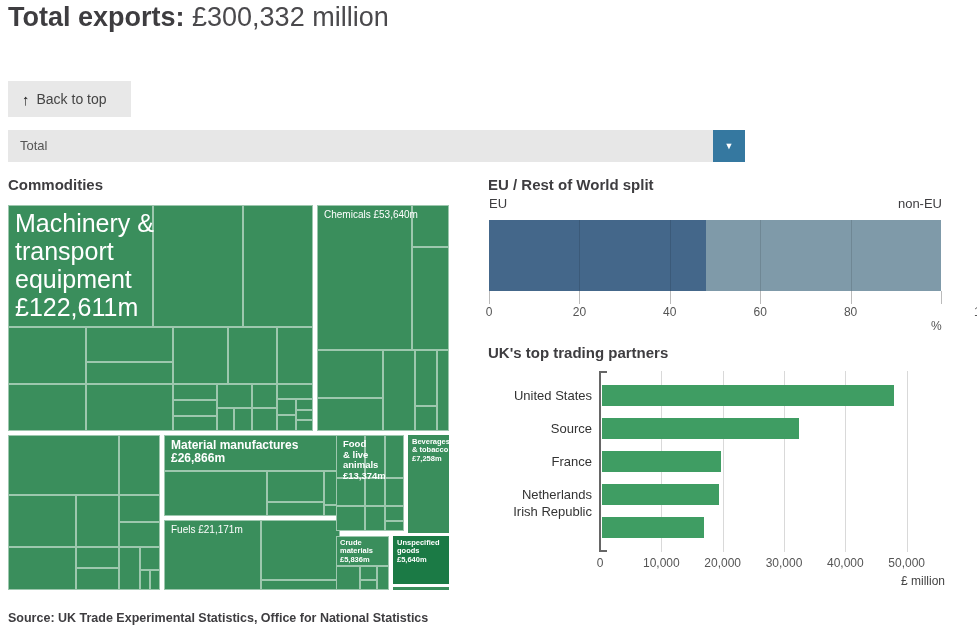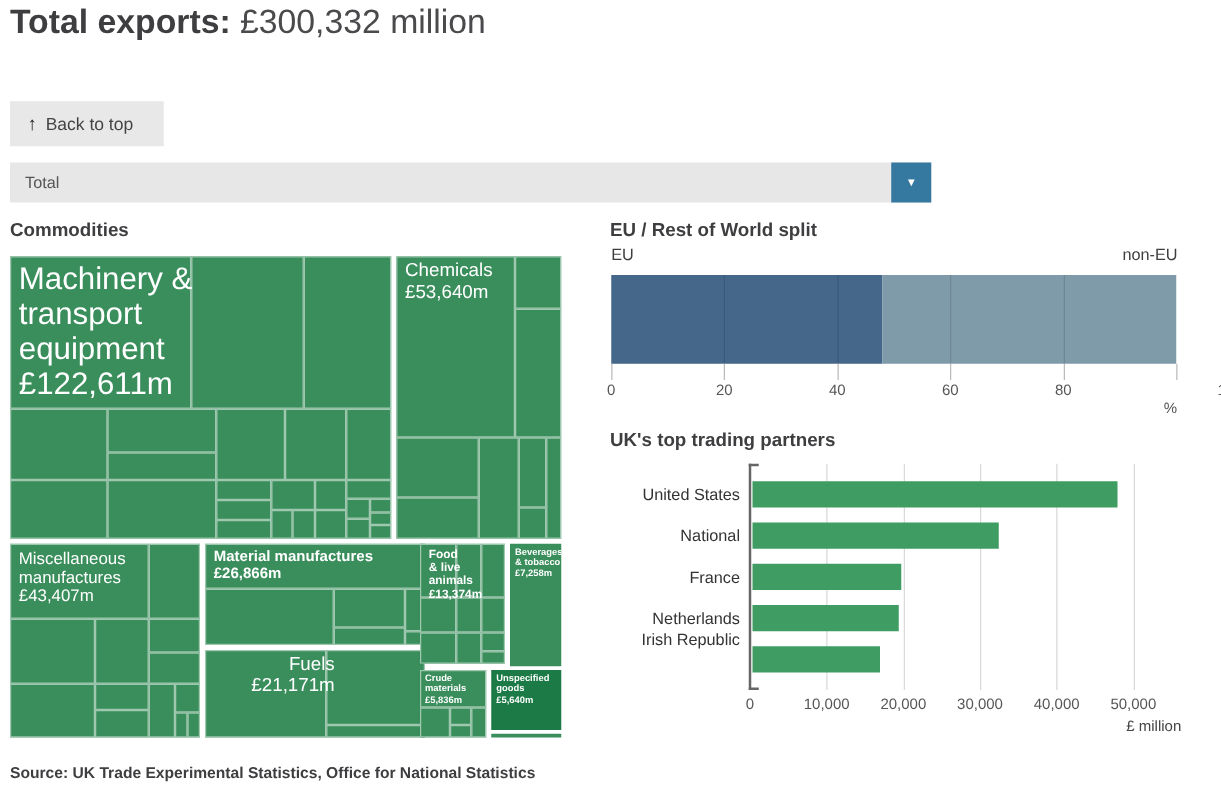--- a/index.html
+++ b/index.html
@@ -39,21 +39,21 @@
   .head-commodities{left:8px;top:176px;}
   .head-eu{left:488px;top:176px;}
   .head-partners{left:488px;top:344px;}
 
   
   .treemap{left:8px;top:205px;width:441px;height:385px;}
   .tm-region{position:absolute;overflow:hidden;box-sizing:border-box;}
   .tm-sub{position:absolute;border:1px solid rgba(255,255,255,.5);box-sizing:border-box;}
   .tm-label{position:absolute;left:0;top:0;color:#fff;padding:4px 7px;line-height:1.12;z-index:2;}
   .fs-xl{font-size:25px;}
-  .fs-lg{font-size:15px;}
+  .fs-lg{font-size:10px;}
   .fs-md{font-size:13.5px;}
   .fs-bold-md{font-size:12px;font-weight:bold;}
   .fs-sm{font-size:9.5px;font-weight:bold;}
   .fs-xs{font-size:7.5px;font-weight:bold;padding:3px 4px;}
 
   
   .eu-block{left:488px;top:196px;width:456px;height:140px;}
   .eu-lab{position:absolute;top:0;font-size:13px;color:#3e3d40;}
   .eu-bar{position:absolute;left:1px;top:24px;width:452px;height:71px;font-size:0;}
   .eu-seg{display:inline-block;height:71px;vertical-align:top;}
@@ -143,21 +143,20 @@
       <div class="tm-sub" style="left: 45%; top: 39%; width: 28%; height: 33%;"></div>
       <div class="tm-sub" style="left: 73%; top: 39%; width: 27%; height: 17%;"></div>
       <div class="tm-sub" style="left: 73%; top: 56%; width: 27%; height: 16%;"></div>
       <div class="tm-sub" style="left: 0%; top: 72%; width: 45%; height: 28%;"></div>
       <div class="tm-sub" style="left: 45%; top: 72%; width: 28%; height: 14%;"></div>
       <div class="tm-sub" style="left: 45%; top: 86%; width: 28%; height: 14%;"></div>
       <div class="tm-sub" style="left: 73%; top: 72%; width: 14%; height: 28%;"></div>
       <div class="tm-sub" style="left: 87%; top: 72%; width: 13%; height: 15%;"></div>
       <div class="tm-sub" style="left: 87%; top: 87%; width: 6.5%; height: 13%;"></div>
       <div class="tm-sub" style="left: 93.5%; top: 87%; width: 6.5%; height: 13%;"></div>
-      <div class="tm-label fs-md" style="max-width: 110.96px;">Miscellaneous manufactures £43,407m</div>
     </div>
     <div class="tm-region" style="left: 156px; top: 230px; width: 176px; height: 81px; background: rgb(58, 142, 92);">
       <div class="tm-sub" style="left: 0%; top: 0%; width: 100%; height: 44%;"></div>
       <div class="tm-sub" style="left: 0%; top: 44%; width: 58.5%; height: 56%;"></div>
       <div class="tm-sub" style="left: 58.5%; top: 44%; width: 32.5%; height: 39%;"></div>
       <div class="tm-sub" style="left: 58.5%; top: 83%; width: 32.5%; height: 17%;"></div>
       <div class="tm-sub" style="left: 91%; top: 44%; width: 9%; height: 42%;"></div>
       <div class="tm-sub" style="left: 91%; top: 86%; width: 9%; height: 14%;"></div>
       <div class="tm-label fs-bold-md" style="max-width: 176px;">Material manufactures £26,866m</div>
     </div>
@@ -225,21 +224,21 @@
     <div class="p-grid" style="left: 173.34px; top: 31px; height: 181px;"></div>
     <div class="p-grid" style="left: 234.68px; top: 31px; height: 181px;"></div>
     <div class="p-grid" style="left: 296.02px; top: 31px; height: 181px;"></div>
     <div class="p-grid" style="left: 357.36px; top: 31px; height: 181px;"></div>
     <div class="p-grid" style="left: 418.7px; top: 31px; height: 181px;"></div>
     <div class="p-axis" style="left: 111px; top: 31px; width: 2px; height: 181px;"></div>
     <div class="p-axis" style="left: 111px; top: 31px; width: 8px; height: 2px;"></div>
     <div class="p-axis" style="left: 111px; top: 210px; width: 8px; height: 2px;"></div>
     <div class="p-catlab" style="left: 0px; top: 48px;">United States</div>
     <div class="p-bar" style="left: 114px; top: 45px; width: 291.978px; background: rgb(63, 157, 99);"></div>
-    <div class="p-catlab" style="left: 0px; top: 81px;">National</div>
+    <div class="p-catlab" style="left: 0px; top: 81px;">Source</div>
     <div class="p-bar" style="left: 114px; top: 78px; width: 196.901px; background: rgb(63, 157, 99);"></div>
     <div class="p-catlab" style="left: 0px; top: 114px;">France</div>
     <div class="p-bar" style="left: 114px; top: 111px; width: 119px; background: rgb(63, 157, 99);"></div>
     <div class="p-catlab" style="left: 0px; top: 147px;">Netherlands</div>
     <div class="p-bar" style="left: 114px; top: 144px; width: 116.546px; background: rgb(63, 157, 99);"></div>
     <div class="p-catlab" style="left: 0px; top: 164px;">Irish Republic</div>
     <div class="p-bar" style="left: 114px; top: 177px; width: 102.438px; background: rgb(63, 157, 99);"></div>
     <span class="p-ticklab" style="left: 112px; top: 216px;">0</span>
     <span class="p-ticklab" style="left: 173.34px; top: 216px;">10,000</span>
     <span class="p-ticklab" style="left: 234.68px; top: 216px;">20,000</span>

